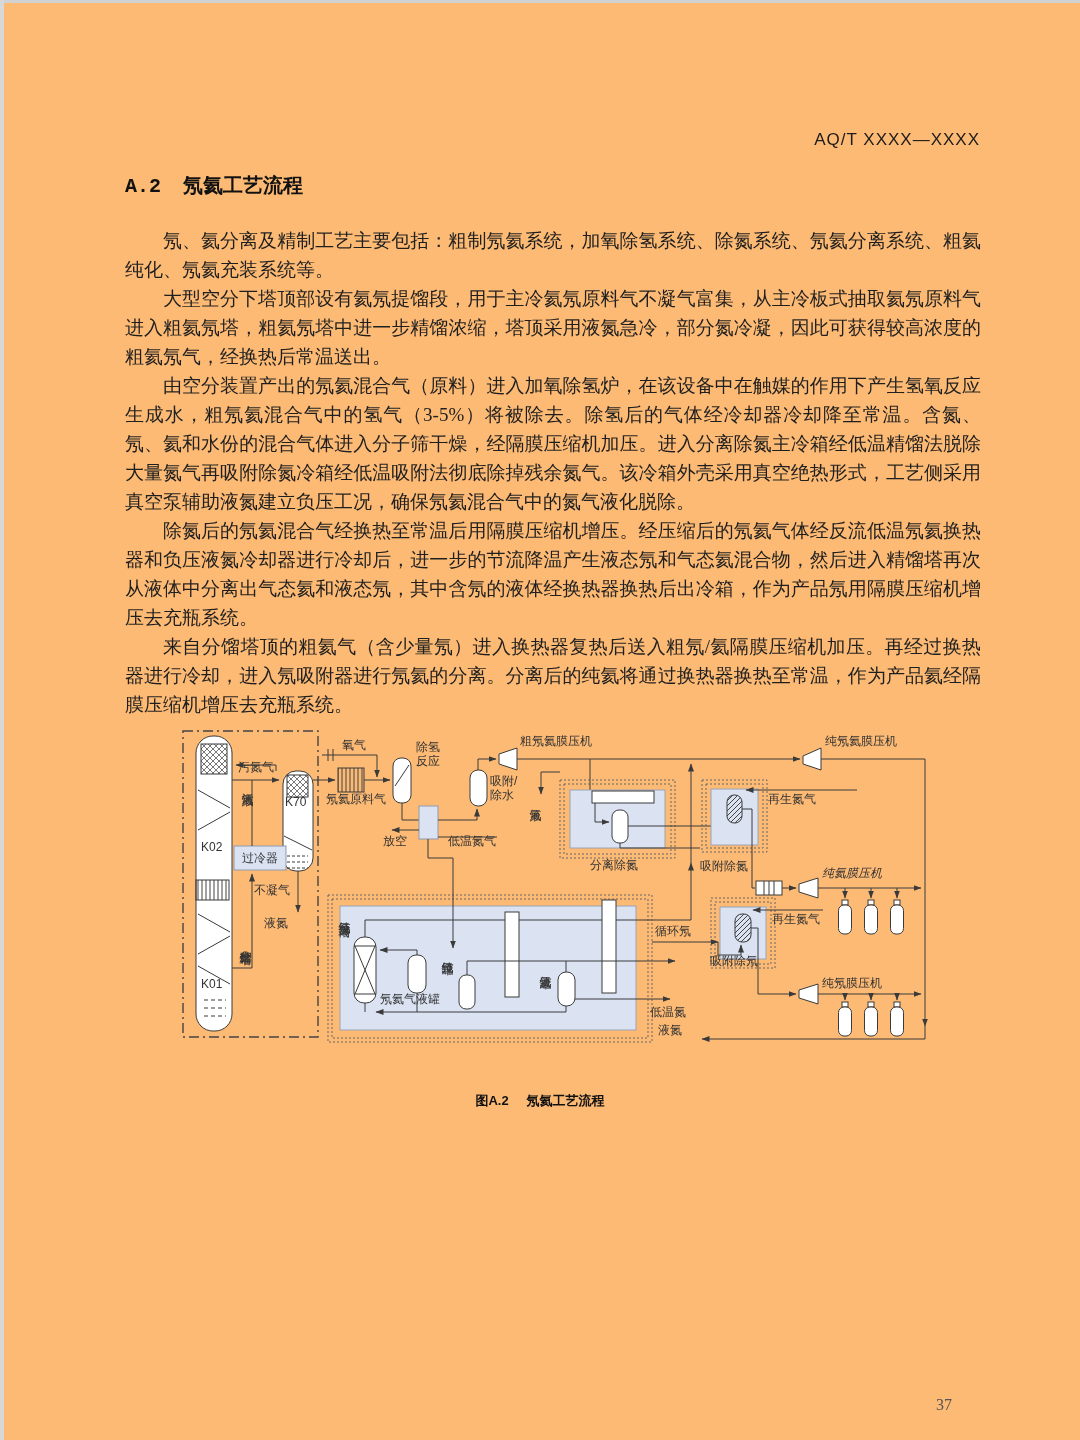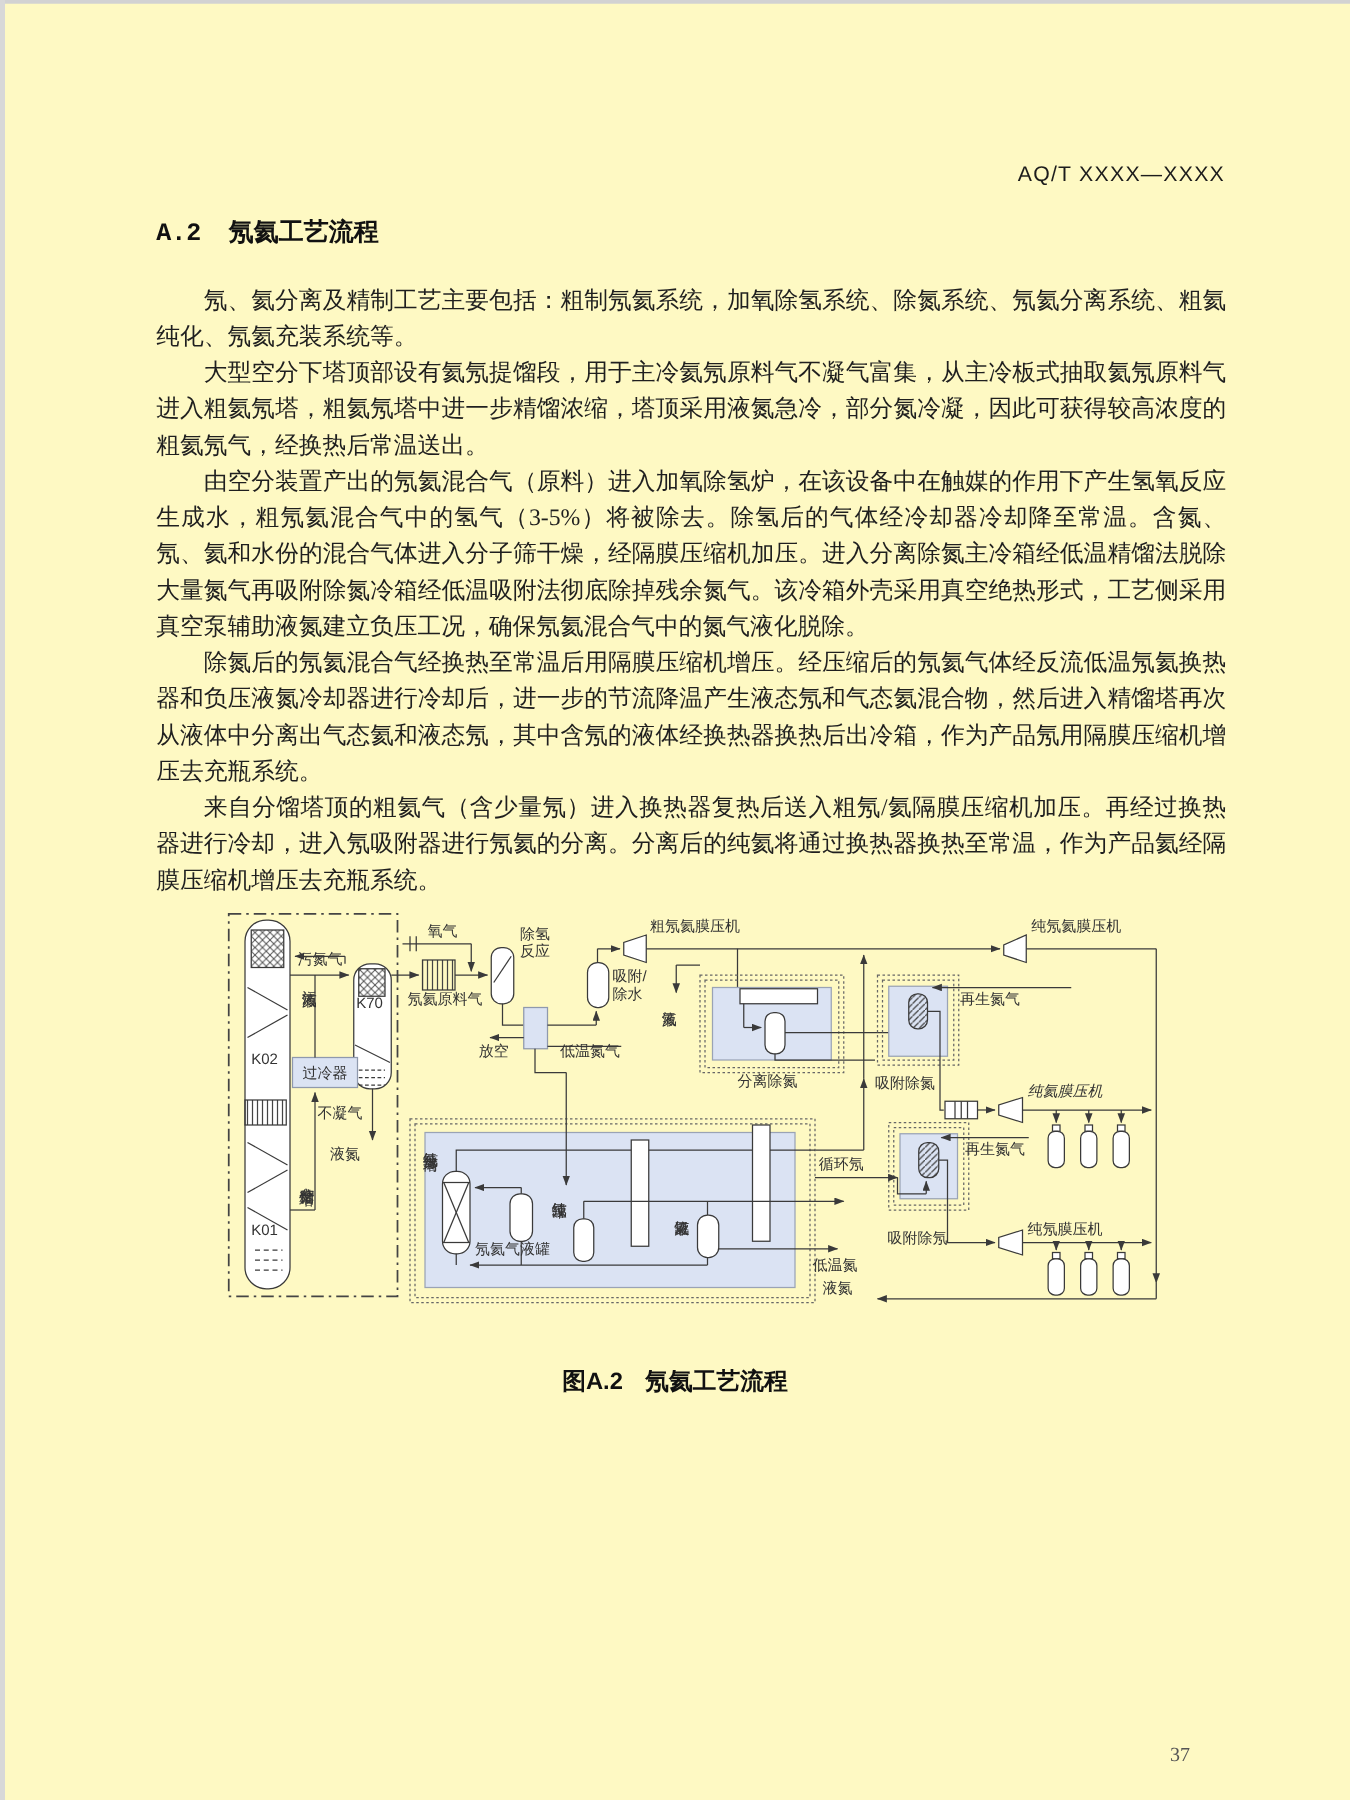--- a/index.html
+++ b/index.html
@@ -1,28 +1,28 @@
 <!DOCTYPE html>
 <html><head>
 <meta charset="utf-8">
 <style>
   html,body{margin:0;padding:0;background:#e8e8e8;}
-  .page{position:relative;width:1080px;height:1440px;background:#fef9c3;margin:0 auto;
+  .page{position:relative;width:1080px;height:1440px;background:#fdba74;margin:0 auto;
         overflow:hidden;font-family:"Liberation Serif","DejaVu Serif",serif;color:#252525;}
   .scan-edge-top{position:absolute;left:0;top:0;width:100%;height:3px;background:#d2d2d2;}
   .scan-edge-left{position:absolute;left:0;top:0;width:4px;height:100%;background:#d8d8d8;}
   .doc-number{position:absolute;top:130px;right:100px;font-family:"Liberation Sans","DejaVu Sans",sans-serif;
         font-size:17px;letter-spacing:1px;color:#1c1c1c;}
   .heading{position:absolute;left:125px;top:172px;font-family:"Liberation Sans","DejaVu Sans",sans-serif;
         font-weight:bold;font-size:20px;color:#111;}
   .heading .h-num{margin-right:22px;font-family:Liberation Mono, monospace;}
   .body-text{position:absolute;left:125px;top:226px;width:856px;font-size:19px;line-height:29px;color:#1f1f1f;}
   .body-text p{margin:0;text-indent:2em;text-align:justify;}
   .figure-caption{position:absolute;left:0;top:1092px;width:1080px;text-align:center;
-        font-family:"Liberation Sans","DejaVu Sans",sans-serif;font-weight:bold;font-size:19px;color:#111;}
+        font-family:"Liberation Sans","DejaVu Sans",sans-serif;font-weight:bold;font-size:13px;color:#111;}
   .figure-caption .c-num{margin-right:18px;}
   .page-number{position:absolute;left:936px;top:1396px;font-size:16px;color:#555;}
   
   .diagram{position:absolute;left:180px;top:728px;width:752px;height:322px;}
   .diagram svg{position:absolute;left:0;top:0;}
   .dlabel{position:absolute;font-family:"Liberation Sans","DejaVu Sans",sans-serif;
         font-size:12px;line-height:1.2;color:#333;white-space:pre-line;}
   .vlabel{writing-mode:vertical-rl;text-orientation:upright;letter-spacing:1px;}
   .center{text-align:center;}
 </style>
@@ -281,21 +281,21 @@
     <div class="dlabel" style="left:310px;top:46px;">吸附/
 除水</div>
     <div class="dlabel" style="left:340px;top:6px;">粗氖氦膜压机</div>
     <div class="dlabel vlabel" style="left:348px;top:71px;height:34px;">液氮</div>
     <div class="dlabel" style="left:410px;top:130px;">分离除氮</div>
     <div class="dlabel" style="left:520px;top:131px;">吸附除氮</div>
     <div class="dlabel" style="left:588px;top:64px;">再生氮气</div>
     <div class="dlabel" style="left:645px;top:6px;">纯氖氦膜压机</div>
     <div class="dlabel" style="left:642px;top:138px;font-style:italic;">纯氦膜压机</div>
     <div class="dlabel" style="left:592px;top:184px;">再生氮气</div>
-    <div class="dlabel" style="left:530px;top:255px;">吸附除氖</div>
+    <div class="dlabel" style="left:530px;top:226px;">吸附除氖</div>
     <div class="dlabel" style="left:642px;top:248px;">纯氖膜压机</div>
     <div class="dlabel vlabel" style="left:157px;top:184px;height:76px;">纯氖分离塔</div>
     <div class="dlabel" style="left:200px;top:264px;">氖氦气液罐</div>
     <div class="dlabel vlabel" style="left:260px;top:224px;height:48px;">纯氖罐</div>
     <div class="dlabel vlabel" style="left:358px;top:238px;height:48px;">液氦罐</div>
     <div class="dlabel" style="left:475px;top:196px;">循环氖</div>
     <div class="dlabel" style="left:470px;top:277px;">低温氮</div>
     <div class="dlabel" style="left:478px;top:295px;">液氮</div>
   </div>
 

